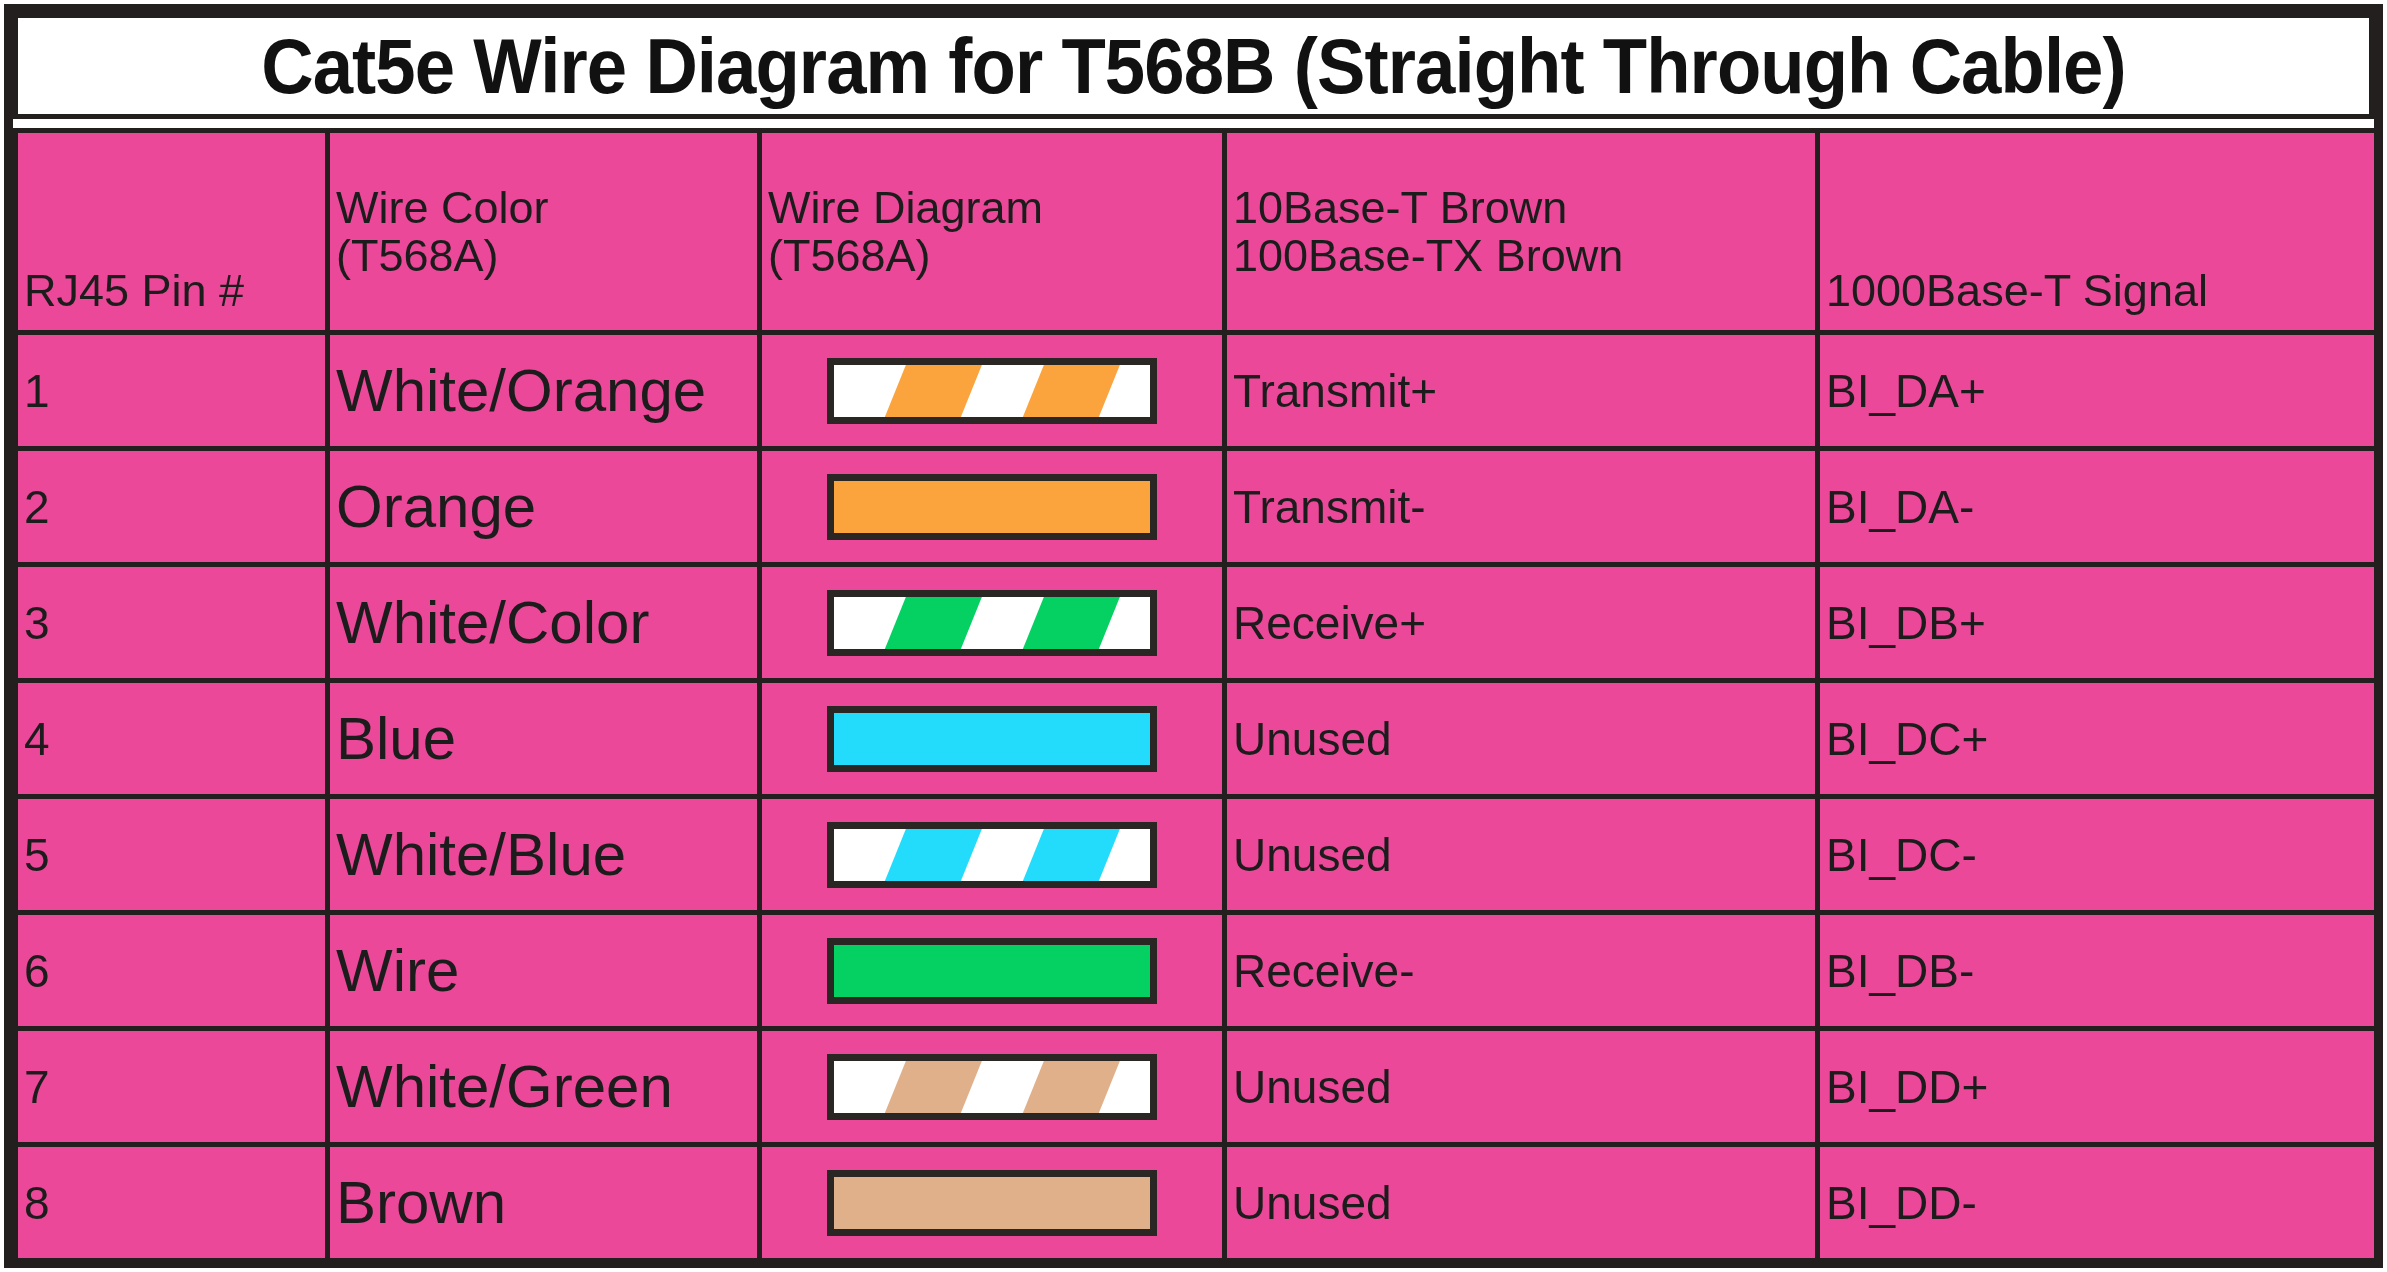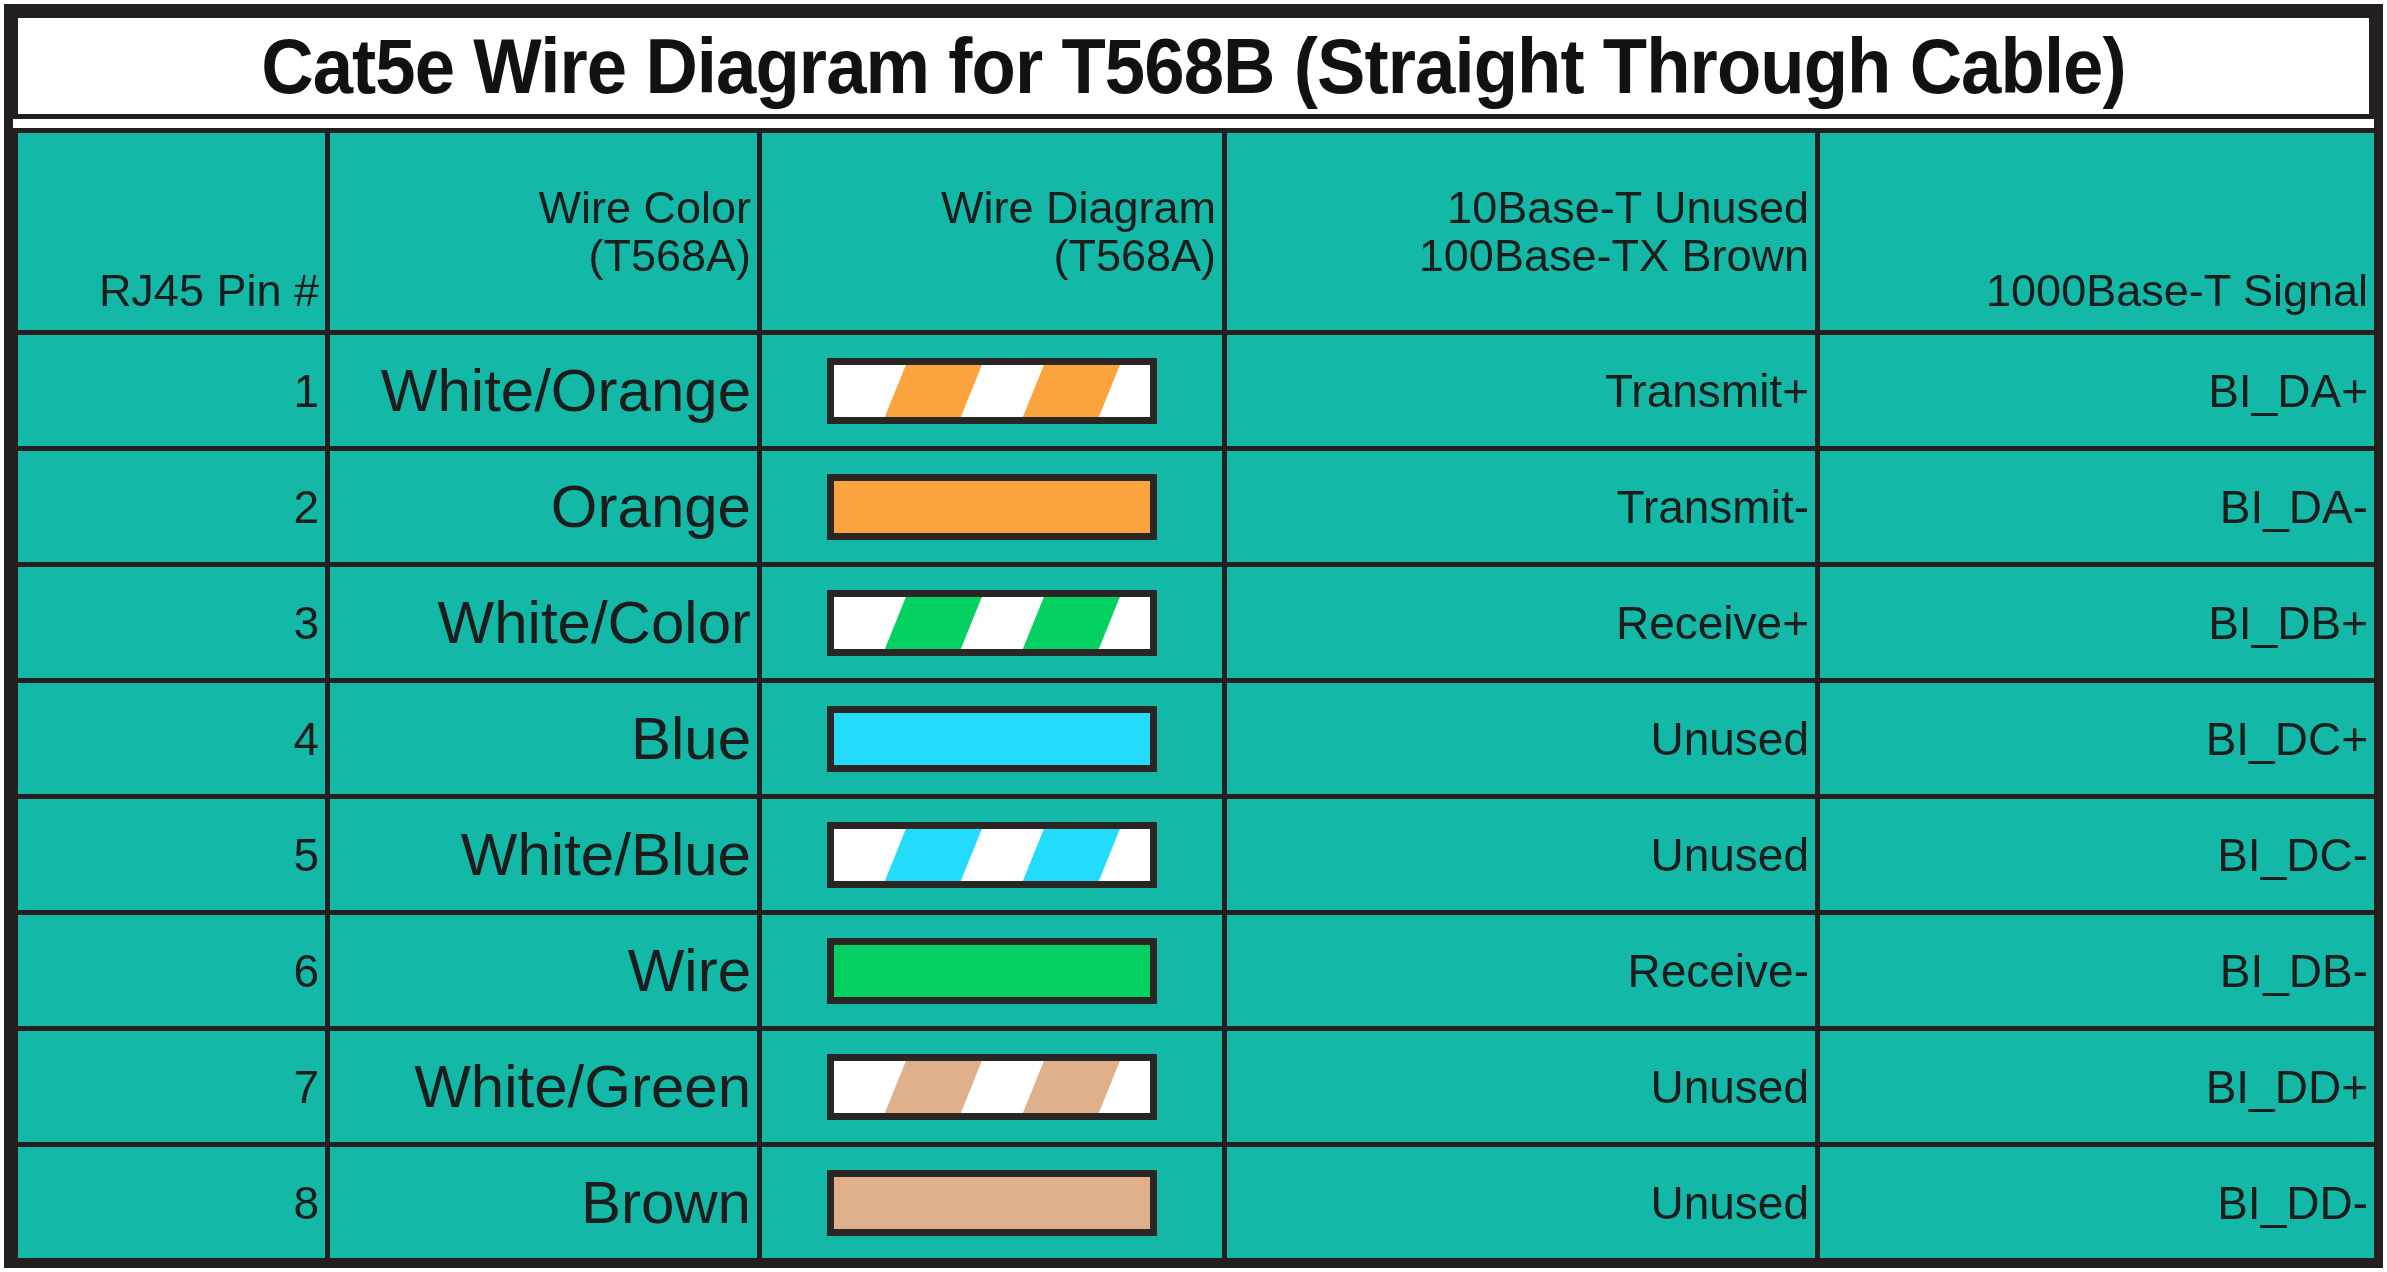--- a/index.html
+++ b/index.html
@@ -74,22 +74,22 @@
   .grid-table {
     width: 100%;
     height: 100%;
     border-collapse: collapse;
     table-layout: fixed;
   }
 
   .grid-table td,
   .grid-table th {
     border: 5px solid #231f1e;
-    background: #14b8a6;
-    text-align: right;
+    background: #ec4899;
+    text-align: left;
     vertical-align: middle;
     font-weight: normal;
     color: #1c1c1c;
     padding: 0 6px;
     box-sizing: border-box;
     overflow: hidden;
   }
 
   .col-pin   { width: 312px; }
   .col-color { width: 432px; }
@@ -172,21 +172,21 @@
           </th>
           <th class="hdr two-line">
             <span class="hdr-line">Wire Color</span>
             <span class="hdr-line">(T568A)</span>
           </th>
           <th class="hdr two-line">
             <span class="hdr-line">Wire Diagram</span>
             <span class="hdr-line">(T568A)</span>
           </th>
           <th class="hdr two-line">
-            <span class="hdr-line">10Base-T Unused</span>
+            <span class="hdr-line">10Base-T Brown</span>
             <span class="hdr-line">100Base-TX Brown</span>
           </th>
           <th class="hdr bottom-aligned">
             <span class="hdr-line">1000Base-T Signal</span>
           </th>
         </tr>
       </thead>
       <tbody id="table-body">
           <tr>
             <td class="cell-pin">1</td>

